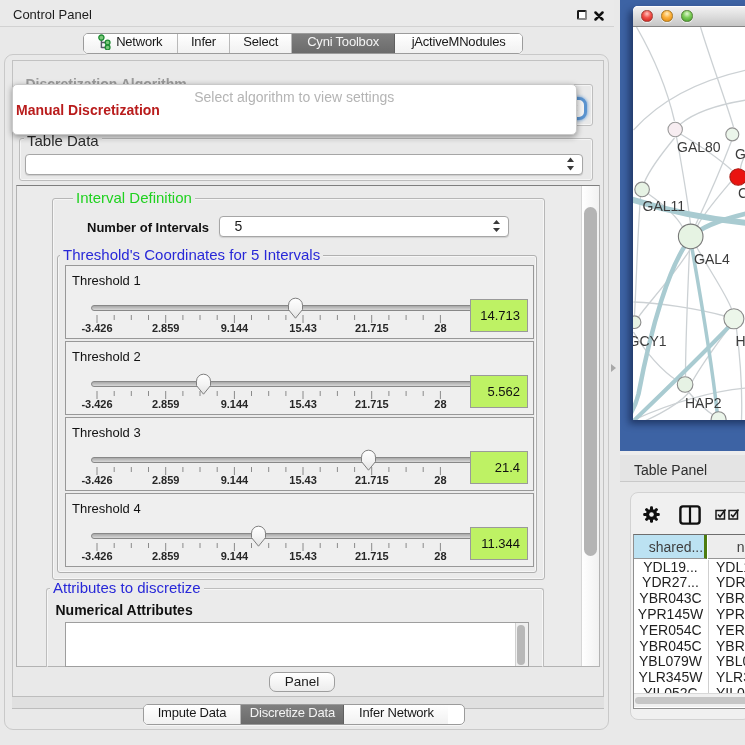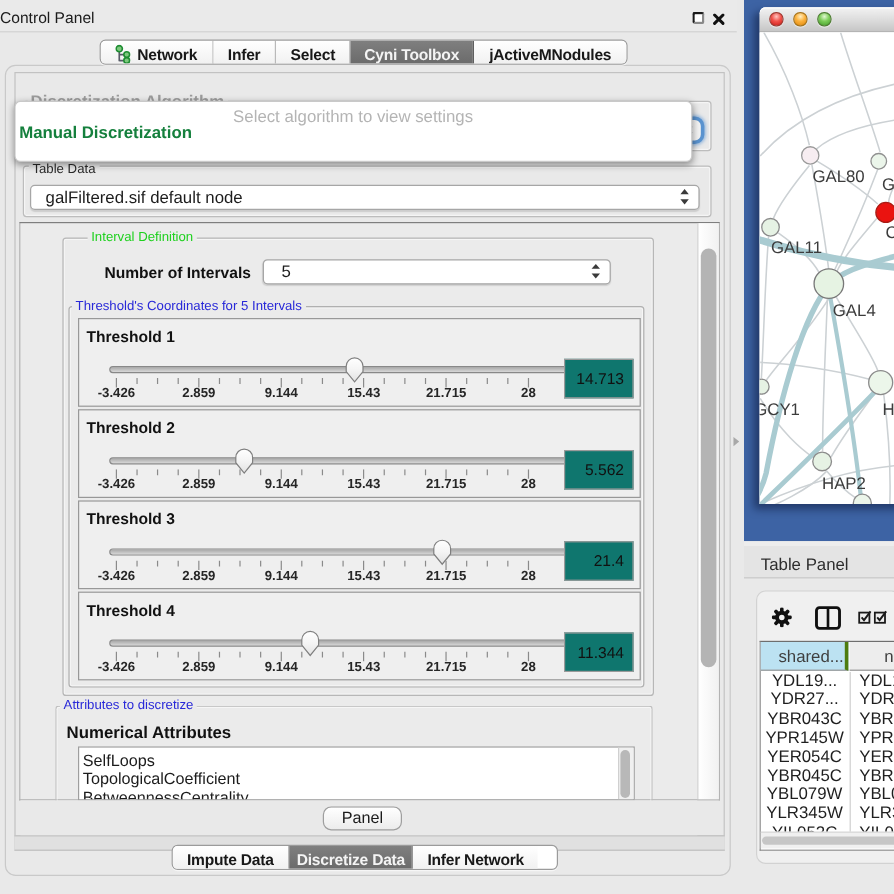--- a/index.html
+++ b/index.html
@@ -1,35 +1,35 @@
 <!DOCTYPE html>
 <html><head><meta charset="utf-8"><style>
 *{margin:0;padding:0;box-sizing:border-box}
 html,body{width:745px;height:745px}
 body{font-family:"Liberation Sans",sans-serif;background:#e9e9e9;position:relative;overflow:hidden;font-size:13px;color:#1c1c1c}
 .a{position:absolute}
 .seg{position:absolute;display:flex;background:#fff;border:1px solid #9b9b9b;border-radius:5px;overflow:hidden;box-shadow:0 1px 0 rgba(255,255,255,.6)}
-.seg div{display:flex;align-items:flex-end;justify-content:center;border-right:1px solid #b9b9b9;background:linear-gradient(#ffffff,#f1f1f1);color:#181818;font-weight:bold;letter-spacing:-0.2px}
+.seg div{display:flex;align-items:flex-start;justify-content:center;border-right:1px solid #b9b9b9;background:linear-gradient(#ffffff,#f1f1f1);color:#181818;font-weight:normal;letter-spacing:-0.2px}
 .seg div:last-child{border-right:none}
 .seg div.on{background:linear-gradient(#7f7f7f,#6b6b6b);color:#f4f4f4;border-right-color:#5f5f5f}
 .gb{position:absolute;border:1px solid #bdbdbd;border-radius:3px;box-shadow:inset 0 0 0 1px rgba(255,255,255,.55)}
-.gt{position:absolute;background:#e9e9e9;padding:0 3px;white-space:nowrap;line-height:12px;font-size:11px}
+.gt{position:absolute;background:#e9e9e9;padding:0 3px;white-space:nowrap;line-height:12px;font-size:15px}
 .combo{position:absolute;background:#fff;border:1px solid #a6a6a6;border-radius:4px;box-shadow:0 1px 1px rgba(0,0,0,.12)}
 .combo span{position:absolute;top:50%;transform:translateY(-50%);white-space:nowrap;font-size:14px}
 .arr{position:absolute;right:7px;top:50%;transform:translateY(-50%)}
 .tpanel{position:absolute;left:65px;width:469px;height:74px;border:1px solid #989898;background:#efefef}
-.tt{position:absolute;left:6px;top:6.5px;font-weight:bold;color:#111}
+.tt{position:absolute;left:6px;top:6.5px;font-weight:normal;color:#111}
 .track{position:absolute;left:25px;top:39px;width:382px;height:6px;background:linear-gradient(#a8a8a8,#d8d8d8);border:1px solid #888888;border-radius:3px}
 .tlab{position:absolute;top:56px;transform:translateX(-50%);font-size:11px;font-weight:bold;color:#262626;white-space:nowrap}
-.tval{position:absolute;left:404px;top:33px;width:58px;height:33px;background:#0f766e;border:1px solid #9a9a9a;text-align:right;line-height:31px;padding-right:7px;color:#111}
+.tval{position:absolute;left:404px;top:33px;width:58px;height:33px;background:#bef264;border:1px solid #9a9a9a;text-align:right;line-height:31px;padding-right:7px;color:#111}
 .thumb{position:absolute;top:31px}
 </style></head><body>
 
 <div class="a" style="left:0;top:0;width:614px;height:27px;background:#eaeaea;border-bottom:1px solid #d2d2d2"></div>
-<div class="a" style="left:0;top:7px;text-align:right;">Control Panel</div>
+<div class="a" style="left:13px;top:7px;text-align:right;">Control Panel</div>
 <div class="a" style="left:577px;top:10px;width:10px;height:10px;border:2px solid #1a1a1a;border-right-color:#8a8a8a;border-bottom-color:#8a8a8a;border-radius:2px;background:#fff"></div>
 <svg class="a" style="left:594px;top:11px" width="10" height="10" viewBox="0 0 10 10">
     <path d="M1.5 1.5 L8.5 8.5 M8.5 1.5 L1.5 8.5" stroke="#111" stroke-width="2.5" stroke-linecap="round"></path>
   </svg>
 <div class="a" style="left:3.5px;top:53.5px;width:605.5px;height:676.5px;border:1.5px solid #c9c9c9;border-radius:9px;background:#e9e9e9"></div>
 <div class="a" style="left:12px;top:60px;width:592px;height:648px;border:1px solid #c2c2c2;background:#e9e9e9"></div>
 <div class="a" style="left:12px;top:695.5px;width:592px;height:13px;background:#e0e0e0;border-top:1px solid #bdbdbd;border-bottom:1px solid #bdbdbd"></div>
 <div class="seg" style="left:83px;top:32.5px;width:440px;height:21px">
 <div style="width:94px"><svg width="13" height="16" viewBox="0 0 13 16" style="margin-right:5px">
         <path d="M3.4 6 L3.4 14 M3.4 8.5 L9 8.5 M3.4 13.5 L9 13.5" stroke="#565b66" stroke-width="1.4" fill="none"></path>
@@ -45,21 +45,20 @@
 <div class="gb" style="left:19px;top:83.5px;width:573.5px;height:42.5px"></div>
 <div class="gt" style="left:22.5px;top:77.5px;font-weight:bold;color:#9b9b9b;font-size:14px">Discretization Algorithm</div>
 <div class="a" style="left:548px;top:96.5px;width:38.5px;height:23px;background:#f4f4f4;border:3px solid #5a93cf;border-radius:8px;box-shadow:0 0 3px 1px rgba(110,160,215,.75)"></div>
 <svg class="a" style="left:571px;top:102px" width="7" height="12" viewBox="0 0 7 12">
     <path d="M3.5 0 L6.5 4 L0.5 4 Z" fill="#b7bcc2"></path>
     <path d="M3.5 12 L6.5 8 L0.5 8 Z" fill="#b7bcc2"></path>
   </svg>
 <div class="gb" style="left:19px;top:138px;width:573.5px;height:42.5px"></div>
 <div class="gt" style="left:24px;top:134.5px;color:#2a2a2a">Table Data</div>
 <div class="combo" style="left:25px;top:153.5px;width:557.5px;height:21.5px">
-    <span style="left:12px">galFiltered.sif default node</span>
 <svg class="arr" width="9" height="15" viewBox="0 0 9 15">
       <path d="M4.5 1 L8 5.4 L1 5.4 Z" fill="#3a3a3a"></path>
       <path d="M4.5 14 L8 9.6 L1 9.6 Z" fill="#3a3a3a"></path>
     </svg>
   </div>
 <div class="a" style="left:16px;top:184.5px;width:584px;height:482px;border:1px solid #b3b3b3;border-top-color:#7e7e7e;background:#ebebeb"></div>
 <div class="a" style="left:581px;top:185.5px;width:18px;height:480px;background:linear-gradient(90deg,#ffffff,#f1f1f1);border-left:1px solid #d6d6d6"></div>
 <div class="a" style="left:583.5px;top:207px;width:13px;height:349px;background:#b4b4b4;border-radius:6.5px"></div>
 <div class="gb" style="left:51.5px;top:197.5px;width:493px;height:382.5px;border-color:#b7b7b7"></div>
 <div class="gt" style="left:73px;top:192px;color:#1fd11f;background:#ebebeb">Interval Definition</div>
@@ -166,21 +165,20 @@
         </linearGradient>
       </defs>
 <path d="M1.5 8.2 A7 7 0 0 1 15.5 8.2 L15.5 12.6 L8.5 21.2 L1.5 12.6 Z" fill="url(#tg3)" stroke="#7f7f7f" stroke-width="1"></path>
     </svg>
 <div class="tval">11.344</div>
 </div>
 <div class="gb" style="left:46px;top:587.5px;width:497.5px;height:90px;border-bottom:none"></div>
 <div class="gt" style="left:50px;top:582px;color:#2828d8;background:#ebebeb">Attributes to discretize</div>
 <div class="a" style="left:55.5px;top:601.5px;font-weight:bold;color:#111;font-size:14px">Numerical Attributes</div>
 <div class="a" style="left:65px;top:622px;width:463.5px;height:44.5px;background:#fff;border:1px solid #9e9e9e;overflow:hidden">
-<div style="position:absolute;left:3px;top:2.5px;line-height:15.8px;white-space:nowrap;font-size:13.5px">SelfLoops<br>TopologicalCoefficient<br>BetweennessCentrality</div>
 <div style="position:absolute;right:0;top:0;width:12.5px;height:100%;background:#f0f0f0;border-left:1px solid #d0d0d0"></div>
 <div style="position:absolute;right:2.2px;top:2px;width:8px;height:40px;background:#b8b8b8;border-radius:4px"></div>
 </div>
 <div class="a" style="left:17px;top:666.5px;width:564px;height:29px;background:#e9e9e9"></div>
 <div class="a" style="left:269px;top:671.5px;width:66px;height:20px;background:linear-gradient(#ffffff,#ececec);border:1px solid #9e9e9e;border-radius:7px;text-align:center;line-height:18px;font-size:13.5px">Panel</div>
 <div class="seg" style="left:142.5px;top:704px;width:322.5px;height:21px">
 <div style="width:97.9px">Impute Data</div>
 <div class="on" style="width:103px">Discretize Data</div>
 <div style="width:104.1px">Infer Network</div>
 </div>
@@ -293,13 +291,13 @@
 <div class="a" style="left:633.5px;top:654.3px;width:74px;height:15.8px;text-align:center;font-size:14px;line-height:15.8px;color:#1f1f1f;overflow:hidden">YBL079W</div>
 <div class="a" style="left:716px;top:654.3px;width:29.5px;height:15.8px;font-size:14px;line-height:15.8px;color:#1f1f1f;overflow:hidden;white-space:nowrap">YBL079W</div>
 <div class="a" style="left:633.5px;top:670.1px;width:74px;height:15.8px;text-align:center;font-size:14px;line-height:15.8px;color:#1f1f1f;overflow:hidden">YLR345W</div>
 <div class="a" style="left:716px;top:670.1px;width:29.5px;height:15.8px;font-size:14px;line-height:15.8px;color:#1f1f1f;overflow:hidden;white-space:nowrap">YLR345W</div>
 <div class="a" style="left:633.5px;top:685.9px;width:74px;height:15.8px;text-align:center;font-size:14px;line-height:15.8px;color:#1f1f1f;overflow:hidden">YIL052C</div>
 <div class="a" style="left:716px;top:685.9px;width:29.5px;height:15.8px;font-size:14px;line-height:15.8px;color:#1f1f1f;overflow:hidden;white-space:nowrap">YIL052C</div>
 <div class="a" style="left:633.5px;top:693.4px;width:111px;height:14px;background:#f0f0f0;border-top:1px solid #d8d8d8"></div>
 <div class="a" style="left:634.5px;top:696.9px;width:113px;height:7.4px;background:#c6c6c6;border-radius:3.7px"></div>
 <div class="a" style="left:11.5px;top:84px;width:565.5px;height:50.5px;background:#fff;border:1px solid #c9c9c9;border-radius:5px;box-shadow:0 2px 6px rgba(0,0,0,.4)">
 <div style="position:absolute;left:0;top:4px;width:100%;text-align:center;color:#b4b4b4;font-size:14px">Select algorithm to view settings</div>
-<div style="position:absolute;left:3.5px;top:17px;font-weight:bold;color:#15803d;font-size:14px">Manual Discretization</div>
+<div style="position:absolute;left:3.5px;top:17px;font-weight:bold;color:#b91c1c;font-size:14px">Manual Discretization</div>
 </div>
 </body></html>

